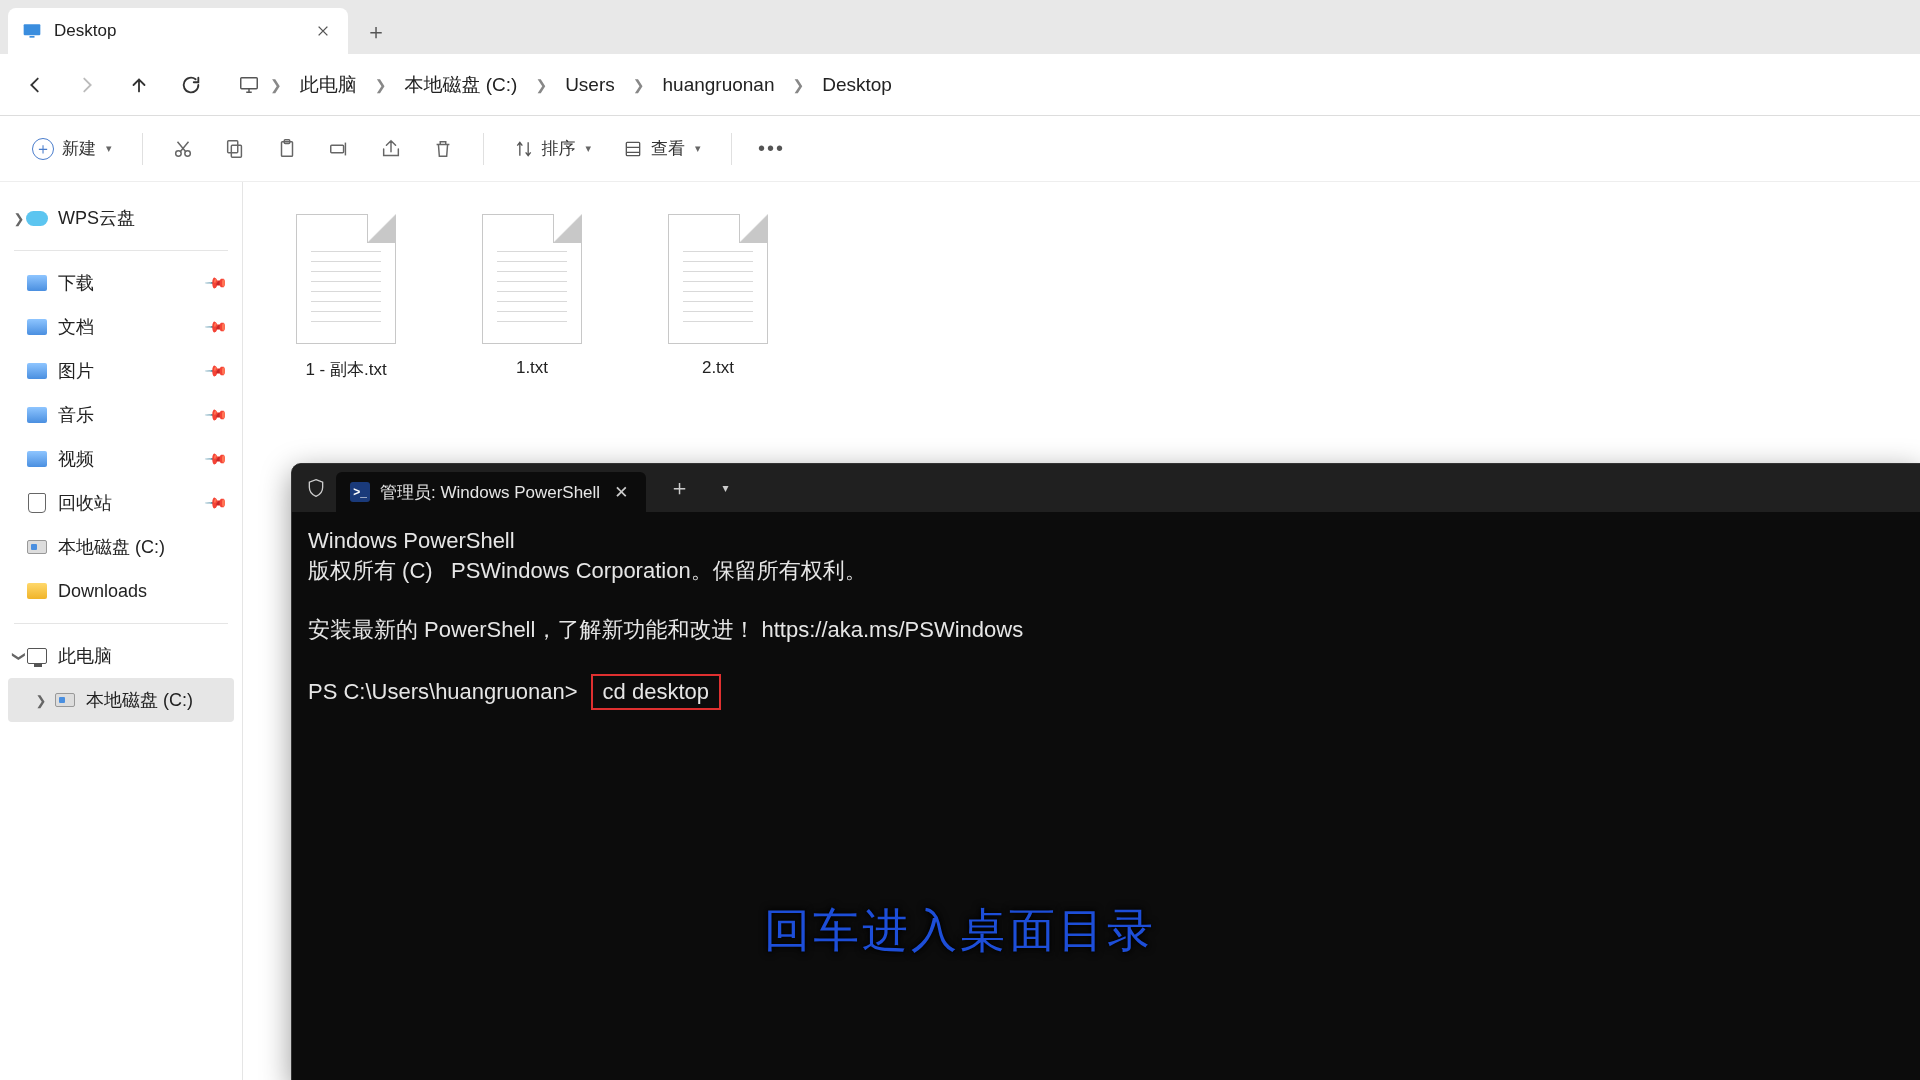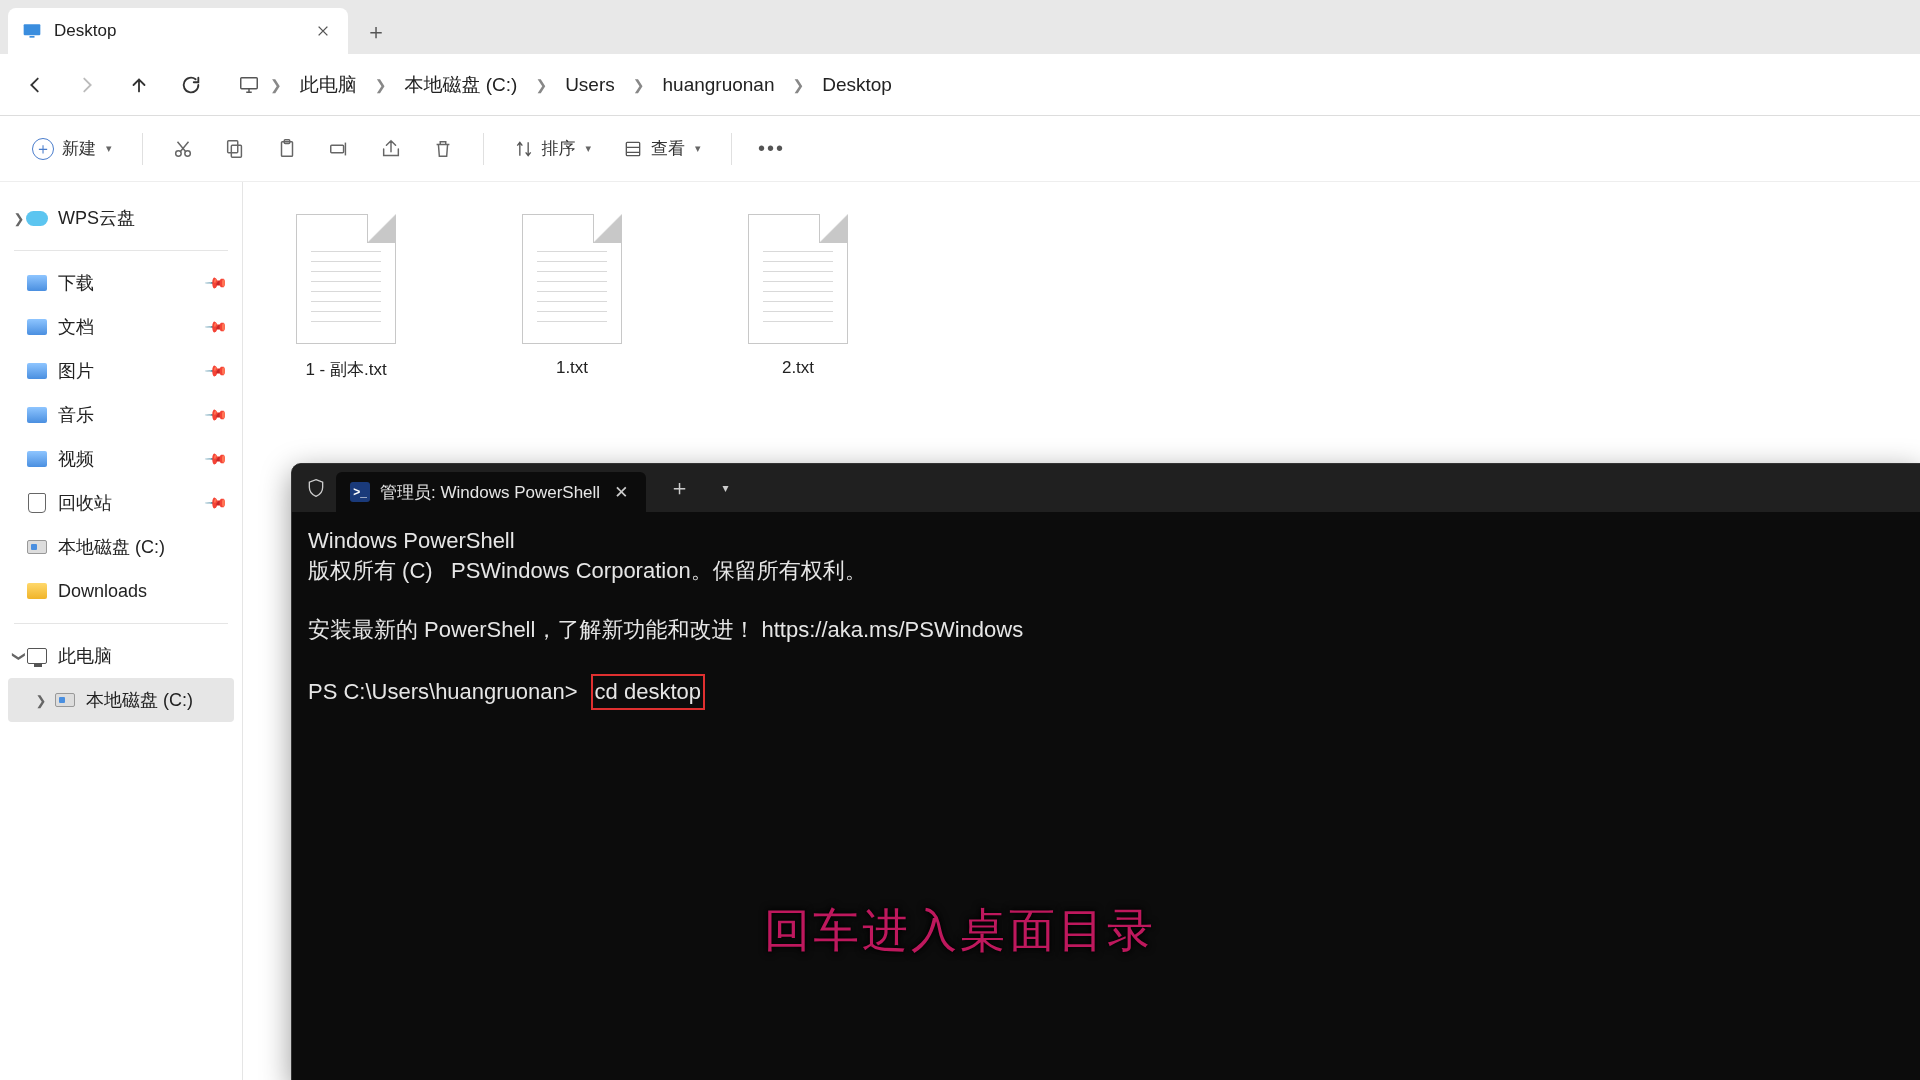--- a/index.html
+++ b/index.html
@@ -52,42 +52,42 @@
 .home-ic::after { content:''; position:absolute; left:0; top:-4px; border-left:10px solid transparent; border-right:10px solid transparent; border-bottom:10px solid #c05030; }
 .gallery-ic { width:20px; height:18px; background:#4a8fe0; border-radius:2px; position:relative; }
 .gallery-ic::after { content:''; position:absolute; left:3px; bottom:3px; width:0; height:0; border-left:7px solid transparent; border-right:7px solid transparent; border-bottom:8px solid #fff; }
 .recycle-ic { width:18px; height:20px; border:1.5px solid #666; border-radius:2px 2px 4px 4px; position:relative; }
 .pc-ic { width:20px; height:16px; border:1.5px solid #555; border-radius:2px; position:relative; }
 .pc-ic::after { content:''; position:absolute; left:6px; bottom:-4px; width:8px; height:3px; background:#555; }
 .side-hr { border: none; border-top: 1px solid #e5e5e5; margin: 10px 6px; }
 
 
 .content { flex: 1; padding: 18px 28px; position: relative; }
-.files { display: flex; gap: 76px; }
+.files { display: flex; gap: 36px; }
 .file-item { width: 150px; display: flex; flex-direction: column; align-items: center; gap: 10px; padding: 8px; border-radius: 4px; }
 .file-icon { width: 108px; height: 140px; position: relative; }
 .file-page { width: 100px; height: 130px; background: #fff; border: 1px solid #c8c8c8; position: absolute; left: 4px; top: 6px; }
 .file-page::before { content:''; position:absolute; right:-1px; top:-1px; width:28px; height:28px; background:linear-gradient(135deg,#fff 48%, #c8c8c8 52%); border-left:1px solid #c8c8c8; border-bottom:1px solid #c8c8c8; }
 .file-lines { position:absolute; left:14px; top:36px; right:14px; height:78px; background: repeating-linear-gradient(#d9d9d9 0 1px, transparent 1px 10px); }
 .file-name { font-size: 17px; color: #222; text-align: center; }
 
 
 .terminal-window { position: absolute; left: 291px; top: 463px; width: 1630px; height: 620px; background: #0c0c0c; border-radius: 10px 0 0 0; border: 1px solid #333; box-shadow: 0 8px 30px rgba(0,0,0,.4); overflow: hidden; }
 .term-titlebar { height: 48px; background: #202020; display: flex; align-items: center; padding: 0 8px 0 14px; gap: 10px; }
 .shield-ic { width: 20px; height: 22px; color: #ccc; }
 .term-tab { background: #0c0c0c; height: 40px; border-radius: 6px 6px 0 0; display: flex; align-items: center; padding: 0 14px; gap: 10px; margin-top: 8px; color: #e6e6e6; font-size: 17px; }
 .ps-ic { width: 20px; height: 20px; background: #1a3a7a; border-radius: 3px; display: flex; align-items: center; justify-content: center; color: #fff; font-size: 12px; font-weight: bold; }
 .term-tab-close { color: #ccc; font-size: 17px; padding: 0 4px; }
 .term-newtab { color: #ccc; font-size: 22px; padding: 0 12px; }
 .term-drop { color: #ccc; font-size: 12px; padding: 0 10px; }
 .term-body { padding: 14px 16px; font-family: "Cascadia Mono", Consolas, monospace; font-size: 22px; color: #e6e6e6; line-height: 1.35; white-space: pre; }
-.cmd-highlight { display: inline-block; border: 2.5px solid #e03030; padding: 1px 2px; }
-
-
-.caption-overlay { position: absolute; left: 50%; transform: translateX(-50%); top: 900px; font-size: 46px; color: #be185d; text-shadow: 0 0 8px #000, 0 0 4px #000; letter-spacing: 3px; font-weight: 400; }
+.cmd-highlight { display: inline-block; border: 2.5px solid #e03030; padding: 1px 10px; }
+
+
+.caption-overlay { position: absolute; left: 50%; transform: translateX(-50%); top: 900px; font-size: 46px; color: #1d4ed8; text-shadow: 0 0 8px #000, 0 0 4px #000; letter-spacing: 3px; font-weight: 400; }
 
 svg { display: block; }
 </style>
 </head>
 <body>
 
 <div class="titlebar">
   <div class="explorer-tab">
     <span class="icon-small">
       <svg viewBox="0 0 24 24" width="20" height="20">

